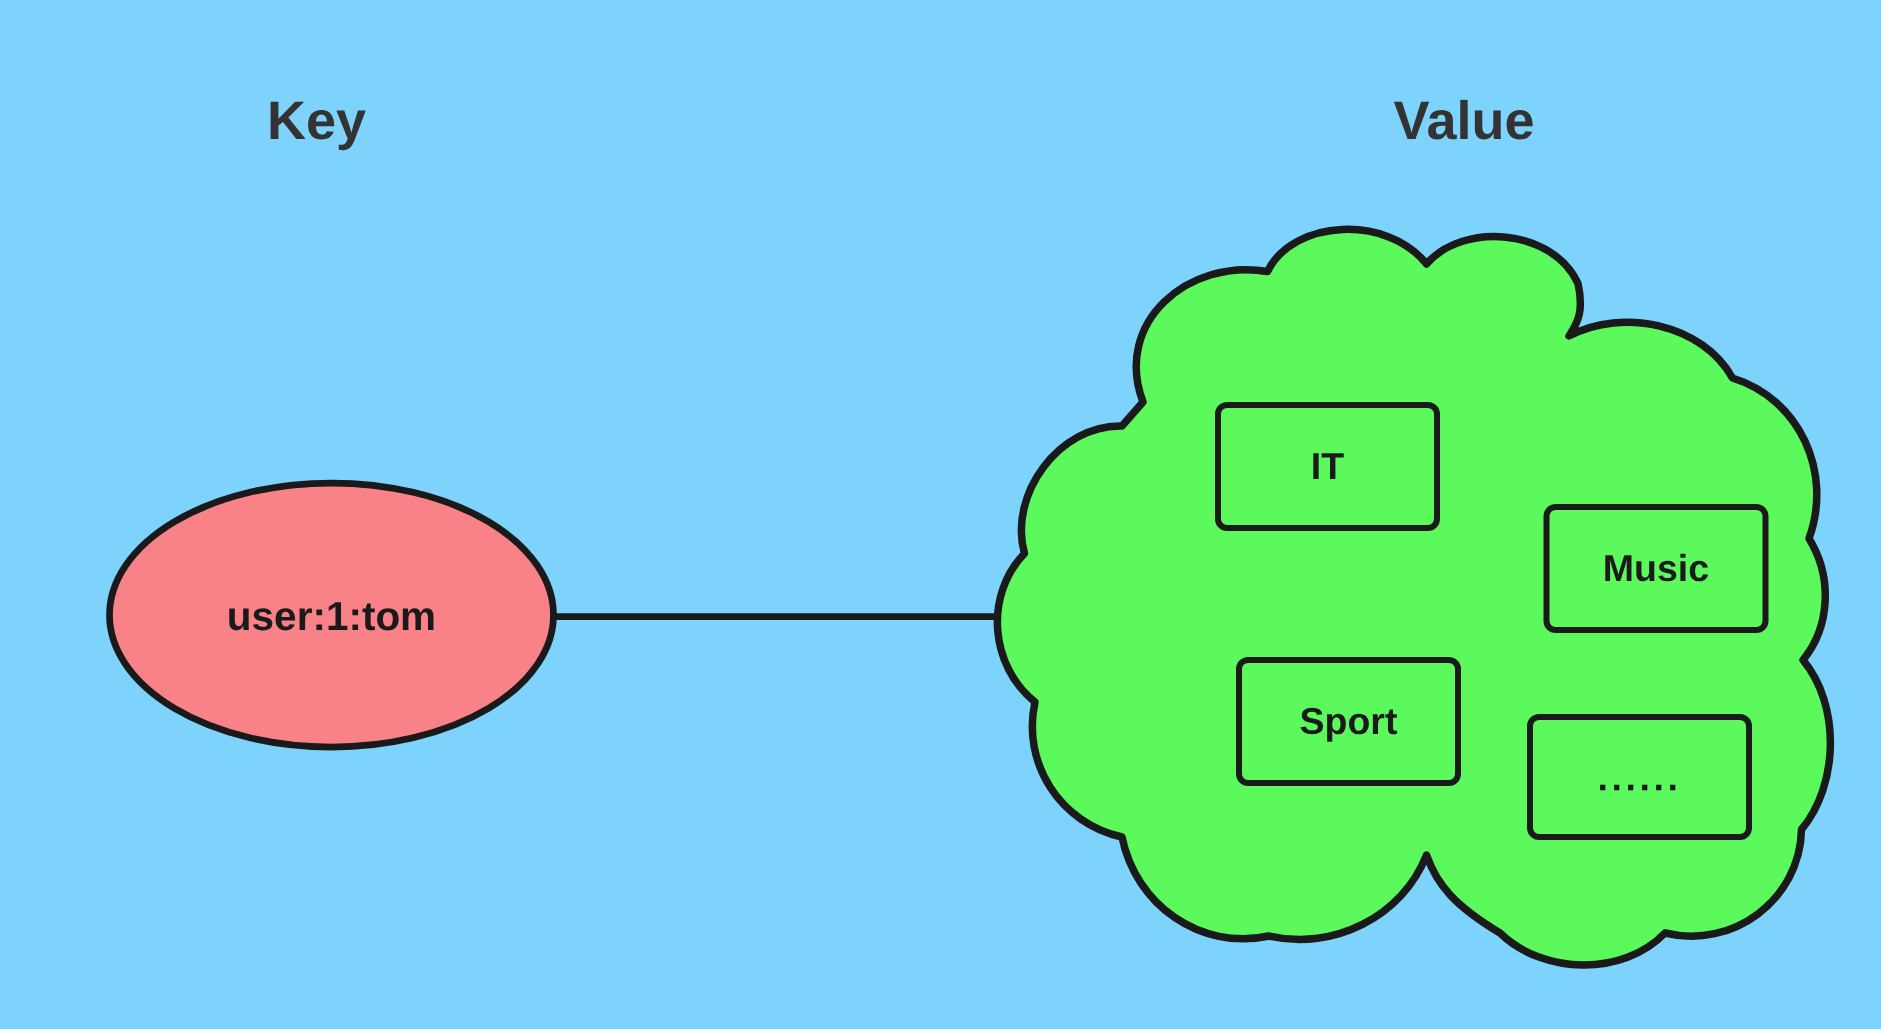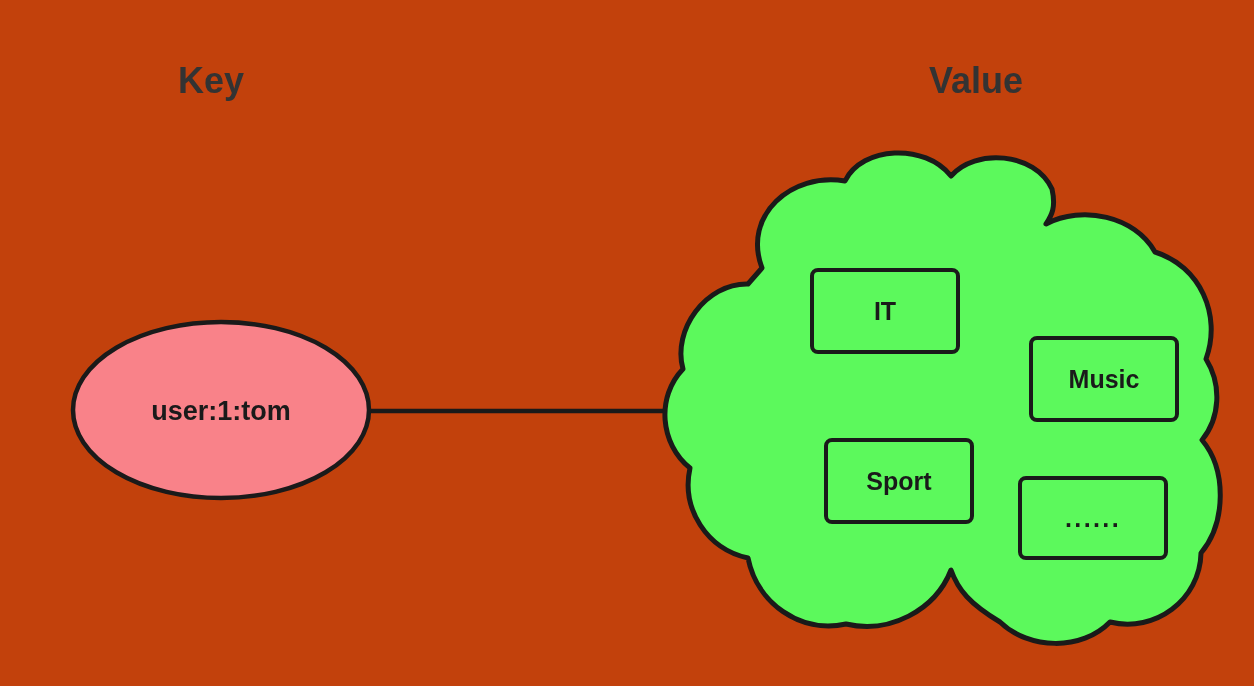--- a/index.html
+++ b/index.html
@@ -10,21 +10,21 @@
   body {
     width: 1254px;
     height: 686px;
     font-family: "Liberation Sans", "DejaVu Sans", sans-serif;
     overflow: hidden;
   }
   #canvas {
     position: relative;
     width: 1254px;
     height: 686px;
-    background: #c2410c;
+    background: #7dd3fc;
   }
   #diagram-svg {
     position: absolute;
     left: 0;
     top: 0;
     width: 1254px;
     height: 686px;
   }
   .hdr-label {
     font-size: 36px;

